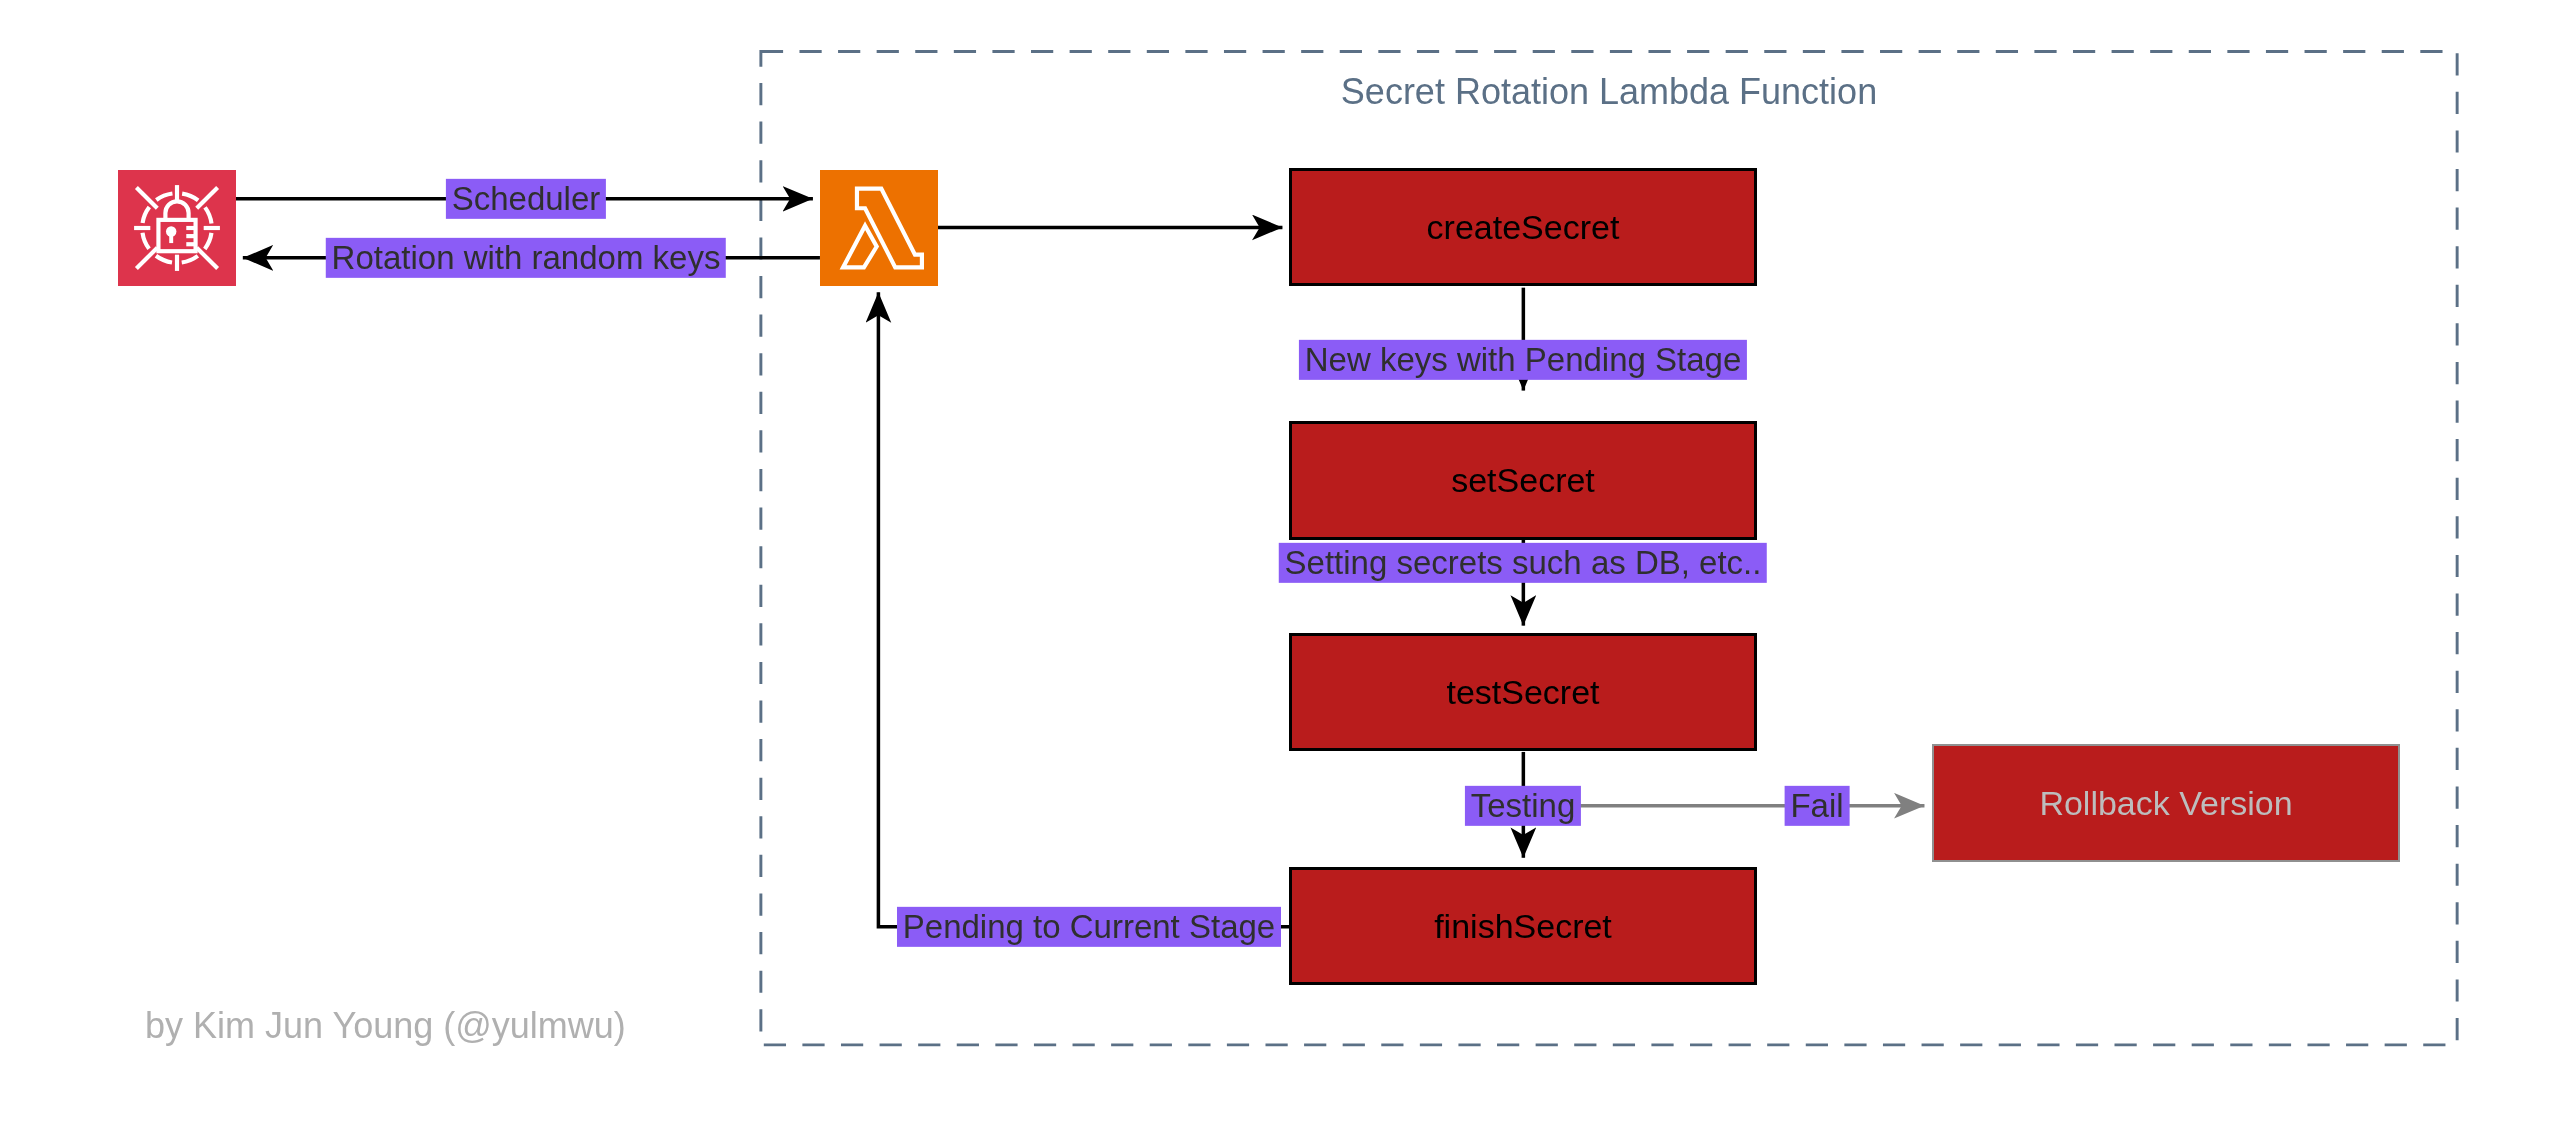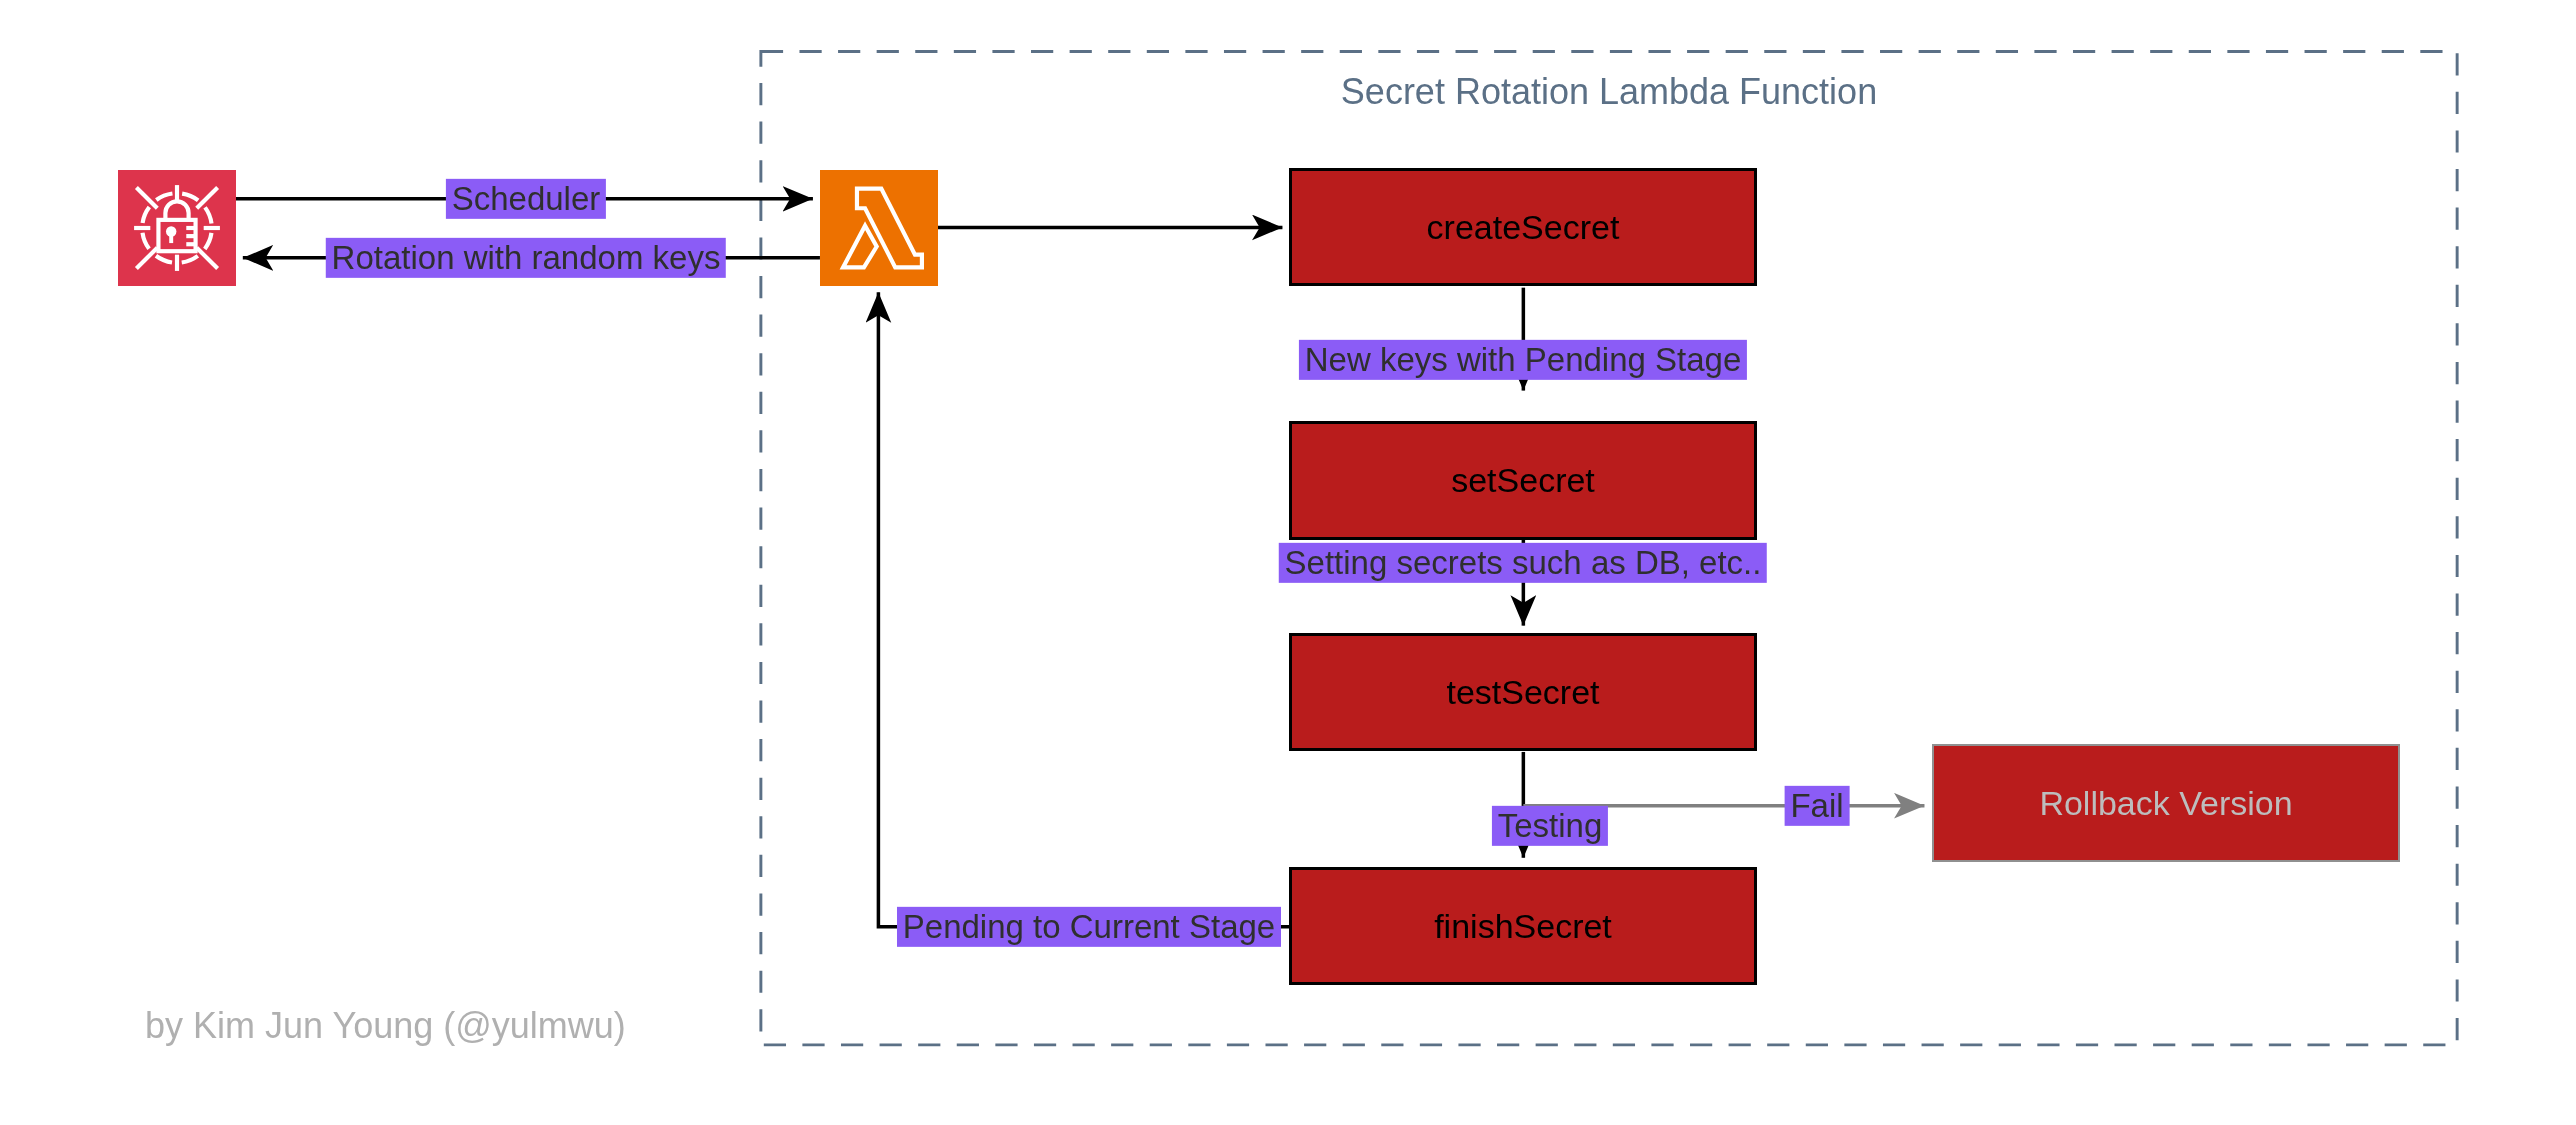--- a/index.html
+++ b/index.html
@@ -111,18 +111,18 @@
   <span>finishSecret</span>
 </div>
 <div class="flow-box rollback" style="left:1932px;top:744px;width:468px;height:118px;">
   <span>Rollback Version</span>
 </div>
 
 <div class="edge-label" style="left:526px;top:199px;">Scheduler</div>
 <div class="edge-label" style="left:526px;top:258px;">Rotation with random keys</div>
 <div class="edge-label" style="left:1523px;top:334px;margin-top:26px;">New keys with Pending Stage</div>
 <div class="edge-label" style="left:1523px;top:563px;">Setting secrets such as DB, etc..</div>
-<div class="edge-label" style="left:1523px;top:826px;margin-left:27px;">Testing</div>
+<div class="edge-label" style="left:1523px;top:806px;">Testing</div>
 <div class="edge-label" style="left:1817px;top:806px;">Fail</div>
 <div class="edge-label" style="left:1089px;top:927px;">Pending to Current Stage</div>
 
 <div class="attribution">by Kim Jun Young (@yulmwu)</div>
 
 
 </body></html>

